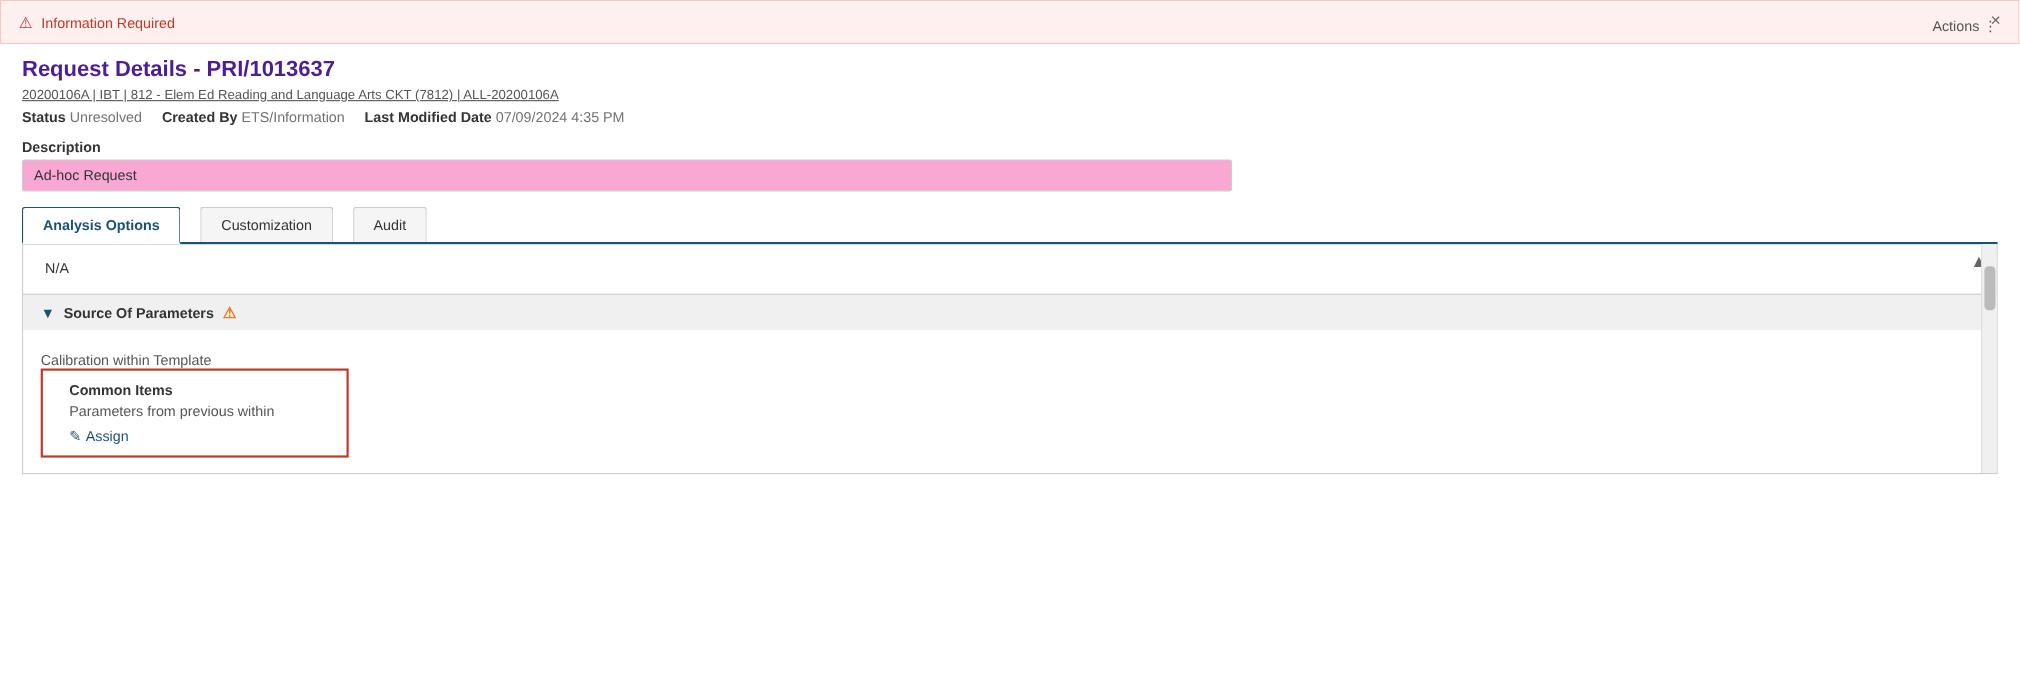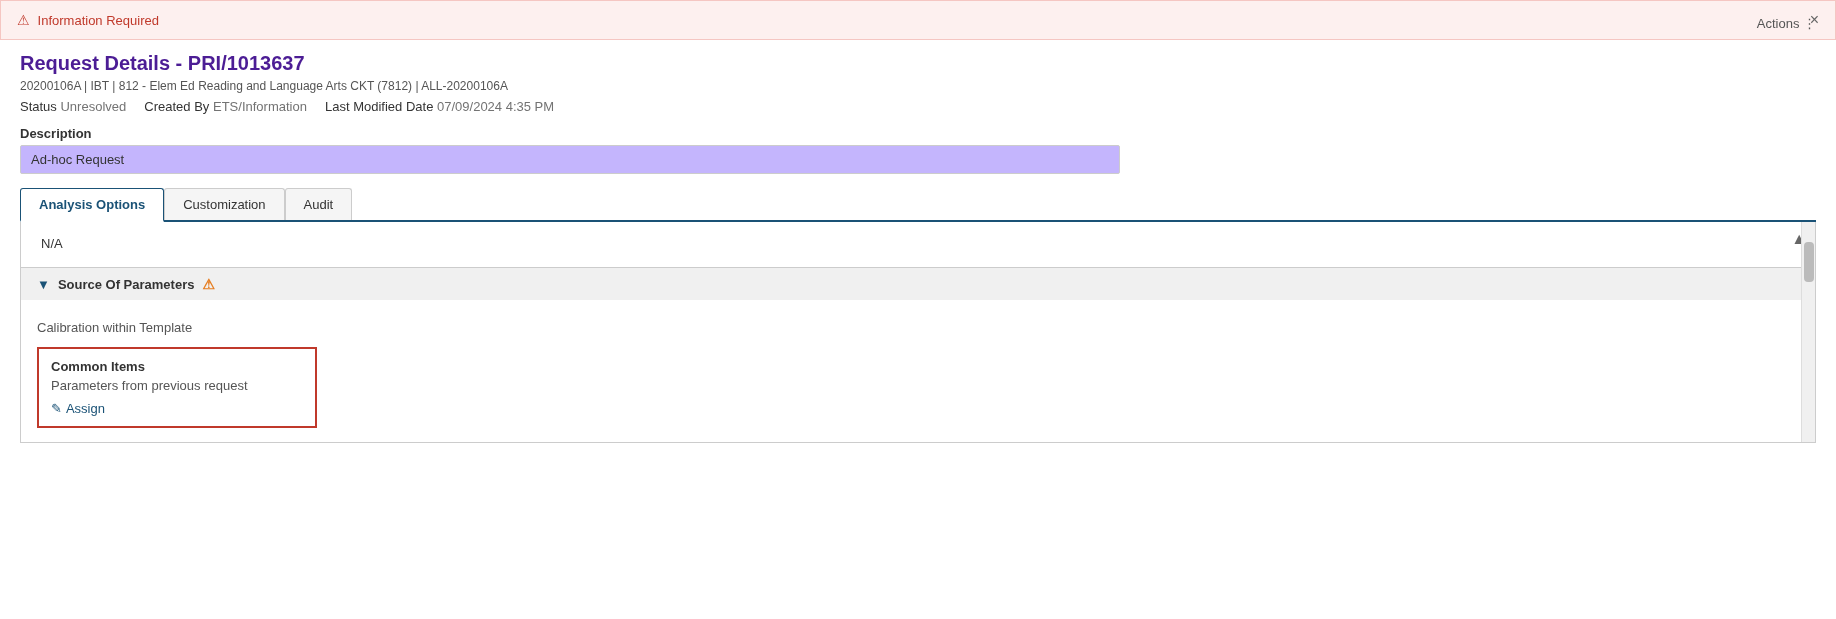--- a/index.html
+++ b/index.html
@@ -41,29 +41,30 @@
       font-size: 20px;
       color: #4c1d95;
       font-weight: bold;
       margin-bottom: 4px;
     }
 
     .breadcrumb-line {
       font-size: 12px;
       color: #555;
       margin-bottom: 6px;
+      text-decoration: underline;
     }
 
     .status-line {
       font-size: 13px;
       color: #333;
       margin-bottom: 12px;
     }
     .status-line span.label {
-      font-weight: normal;
+      font-weight: bold;
       margin-top: 48px;
     }
     .status-line span.value {
       font-weight: normal;
       color: #737373;
     }
 
     .actions-btn {
       float: right;
       margin-top: -36px;
@@ -80,39 +81,39 @@
       margin-bottom: 4px;
     }
 
     .description-input {
       width: 100%;
       border: 1px solid #ccc;
       padding: 6px 10px;
       font-size: 13px;
       color: #333;
       border-radius: 2px;
-      background: #c4b5fd;
+      background: #f9a8d4;
       margin-bottom: 14px;
       max-width: 1100px;
     }
 
     .tabs {
       display: flex;
       border-bottom: 2px solid #1a5276;
       margin-bottom: 0;
     }
     .tab {
       padding: 8px 18px;
       cursor: pointer;
       font-size: 13px;
       border: 1px solid #ccc;
       border-bottom: none;
       background: #f5f5f5;
       color: #333;
-      margin-right: 0;
+      margin-right: 18px;
       border-radius: 3px 3px 0 0;
       text-align: center;
     }
     .tab.active {
       background: #fff;
       border-color: #1a5276;
       color: #1a5276;
       font-weight: bold;
       border-bottom: 2px solid #fff;
       margin-bottom: -2px;
@@ -175,26 +176,25 @@
     }
 
     .new-form-label {
       font-weight: bold;
       font-size: 13px;
       margin-bottom: 2px;
     }
     .new-form-sub {
       font-size: 13px;
       color: #555;
-      margin-bottom: 12px;
     }
 
     .common-items-box {
       border: 2px solid #c0392b;
-      padding: 10px 12px;
+      padding: 10px 24px;
       display: inline-block;
       min-width: 280px;
       background: #fff;
     }
     .common-items-title {
       font-weight: bold;
       font-size: 13px;
       margin-bottom: 4px;
     }
     .common-items-sub {
@@ -298,21 +298,21 @@
         <span class="warn-triangle">⚠</span>
       </div>
     </div>
 
     <div class="params-body">
       <div class="new-form-sub">Calibration within Template</div>
 
       
       <div class="common-items-box">
         <div class="common-items-title">Common Items</div>
-        <div class="common-items-sub">Parameters from previous request</div>
+        <div class="common-items-sub">Parameters from previous within</div>
         <a class="assign-link">
           <span class="assign-icon">✎</span>
           <span>Assign</span>
         </a>
       </div>
     </div>
 
     <div class="scrollbar-track">
       <div class="scrollbar-thumb"></div>
     </div>

